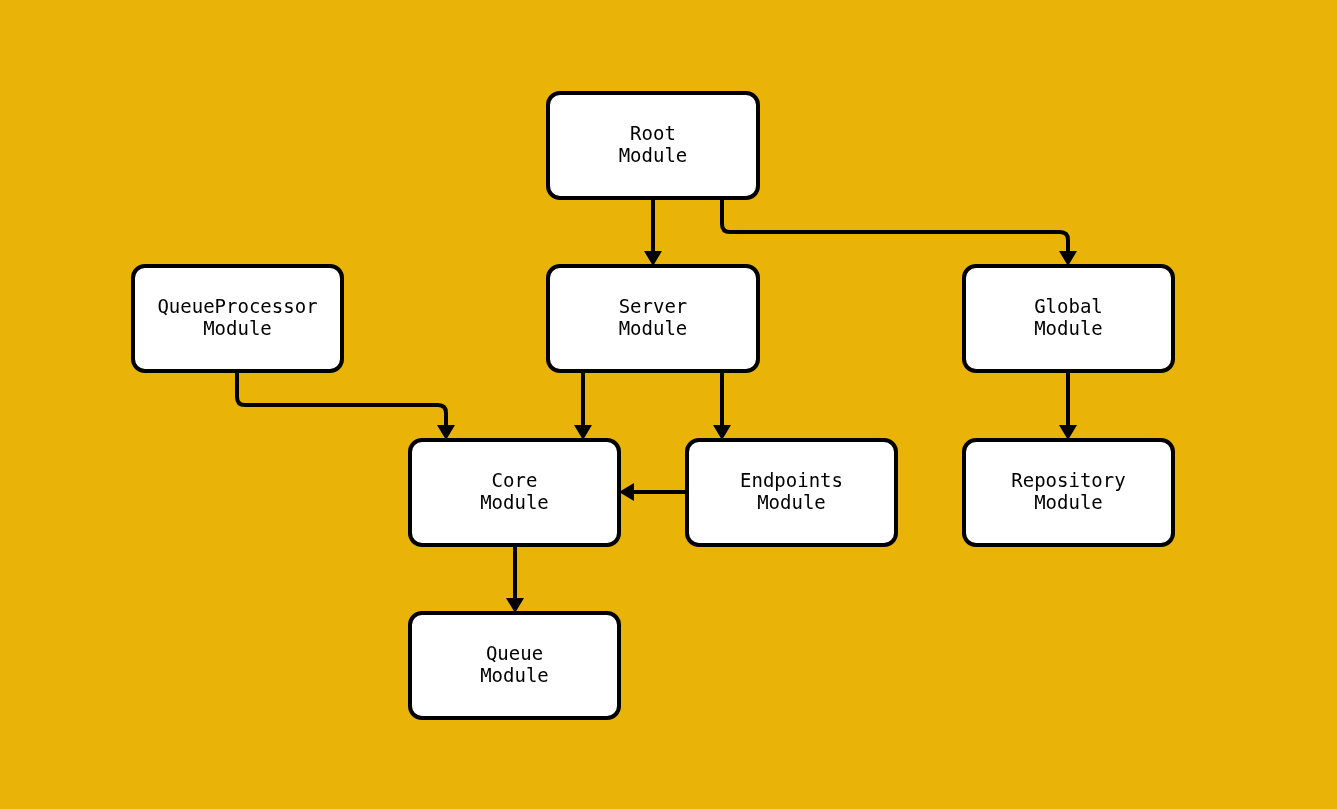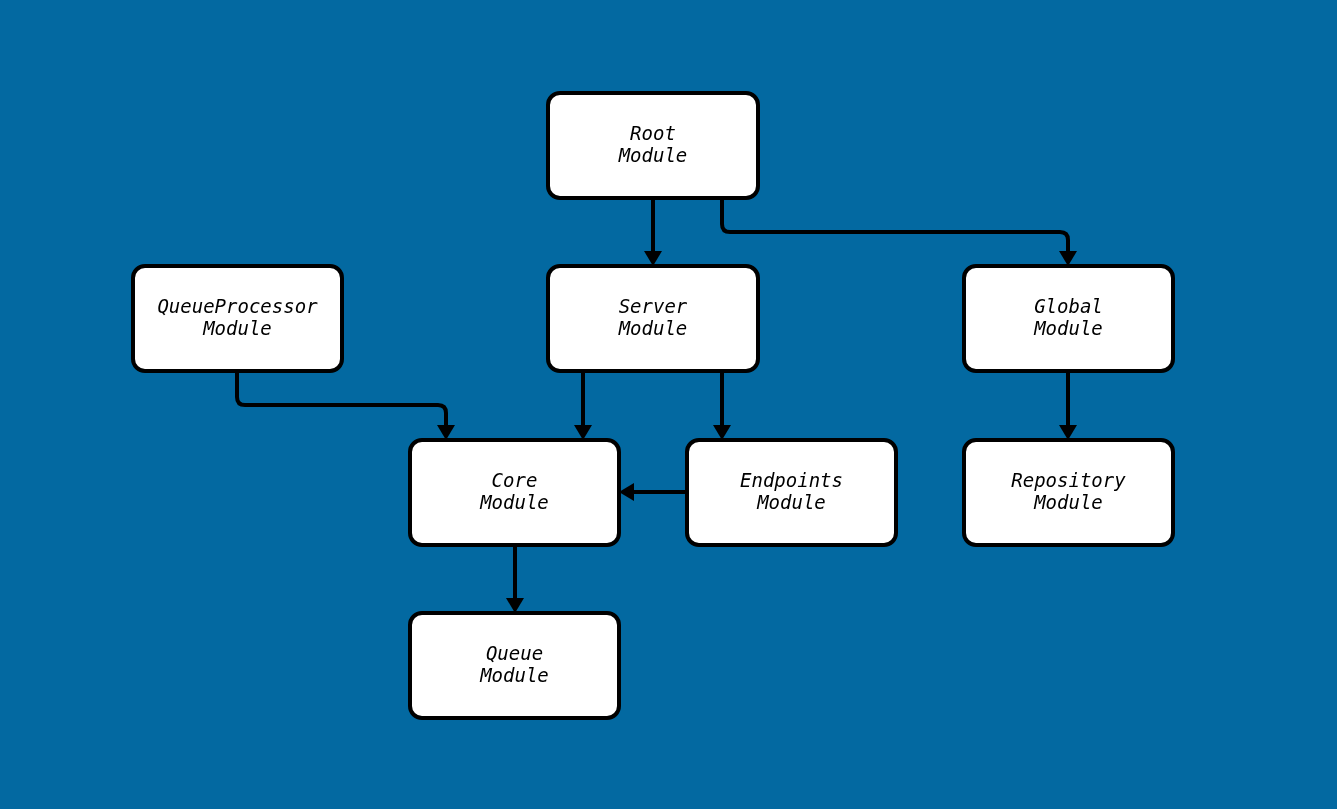--- a/index.html
+++ b/index.html
@@ -11,22 +11,21 @@
   body {
     width: 1337px;
     height: 809px;
     overflow: hidden;
     font-family: "DejaVu Sans Mono", "Liberation Mono", monospace;
   }
   #diagram-root {
     position: relative;
     width: 1337px;
     height: 809px;
-    background: #0369a1;
-    font-style: italic;
+    background: #eab308;
   }
   svg.graph {
     display: block;
     width: 1337px;
     height: 809px;
   }
   .node-box {
     fill: #ffffff;
     stroke: #000000;
     stroke-width: 4;

